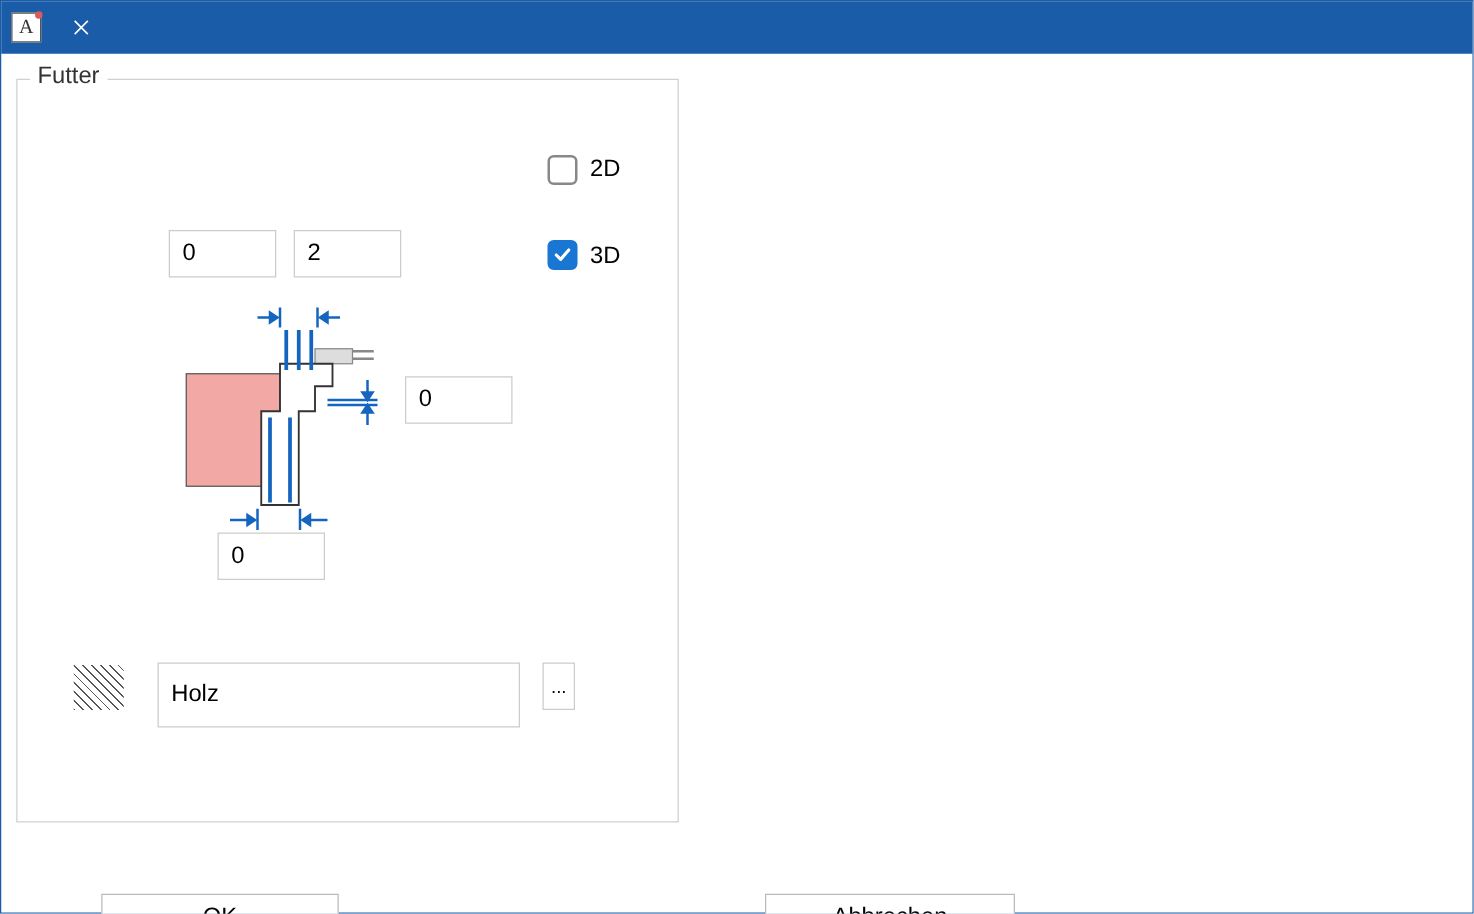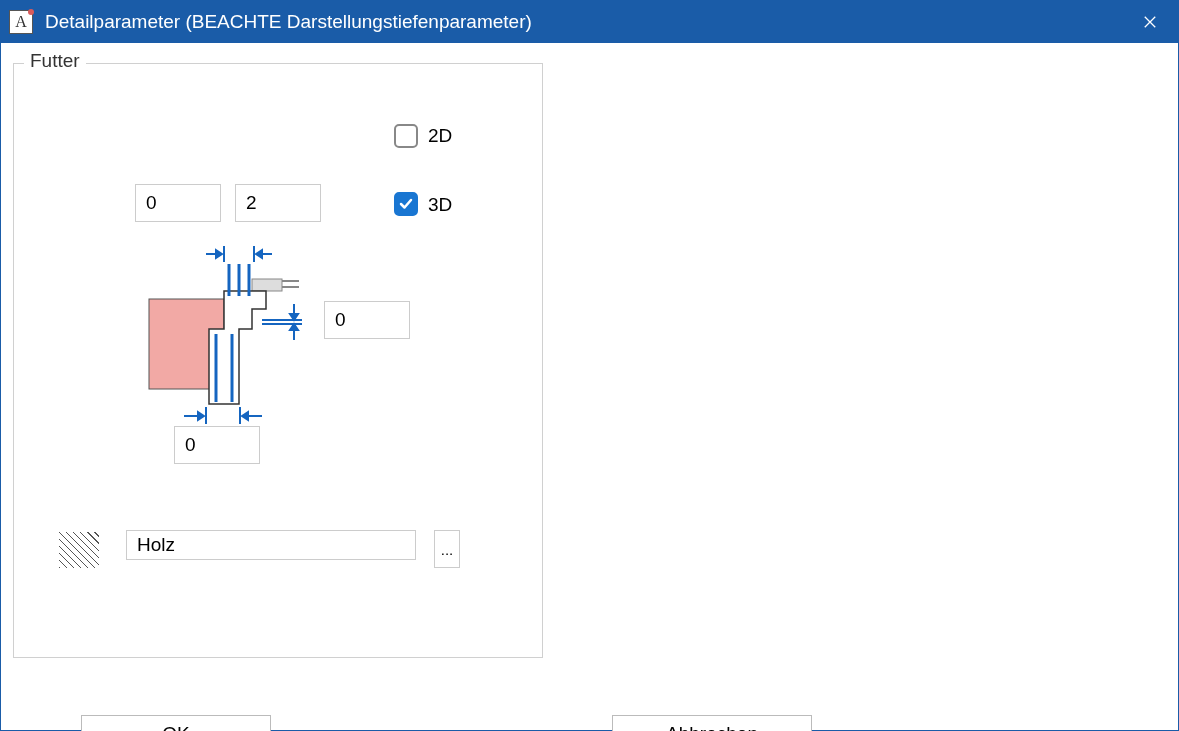--- a/index.html
+++ b/index.html
@@ -82,20 +82,21 @@
       padding: 0 6px;
       font-size: 19px;
       color: #333;
     }
     .checkbox-row {
       position: absolute;
       display: flex;
       align-items: center;
       gap: 10px;
       font-size: 19px;
+      margin-left: 44px;
     }
     .checkbox-2d { left: 380px; top: 60px; }
     .checkbox-3d { left: 380px; top: 128px; align-items: flex-end; }
     .cb-box {
       width: 24px; height: 24px;
       border: 2px solid #888;
       border-radius: 5px;
       background: #fff;
       display: flex;
       align-items: center;
@@ -133,21 +134,21 @@
       top: 468px;
       width: 40px;
       height: 36px;
       background: repeating-linear-gradient(45deg,#555 0,#555 1px,transparent 1px,transparent 5px);
     }
     .material-input {
       position: absolute;
       left: 112px;
       top: 466px;
       width: 290px;
-      height: 30px;
+      height: 52px;
       border: 1px solid #ccc;
       padding: 4px 10px;
       font-size: 19px;
       background: #fff;
     }
     .browse-btn {
       position: absolute;
       left: 420px;
       top: 466px;
       width: 26px;
@@ -176,21 +177,20 @@
     .cancel-btn { left: 611px; top: 672px; width: 200px; }
   </style>
 </head>
 <body>
 
 <div class="window">
   <div class="titlebar">
     <div class="titlebar-icon">
       <span>A</span>
     </div>
-    <div class="titlebar-title">Detailparameter (BEACHTE Darstellungstiefenparameter)</div>
     <div class="titlebar-close">
       <svg viewBox="0 0 16 16" width="14" height="14">
           <path d="M2 2 L14 14 M14 2 L2 14" stroke="#fff" stroke-width="1.5" fill="none"></path>
         </svg>
     </div>
   </div>
 
   <div class="content">
     <div class="groupbox">
       <div class="groupbox-title">Futter</div>

